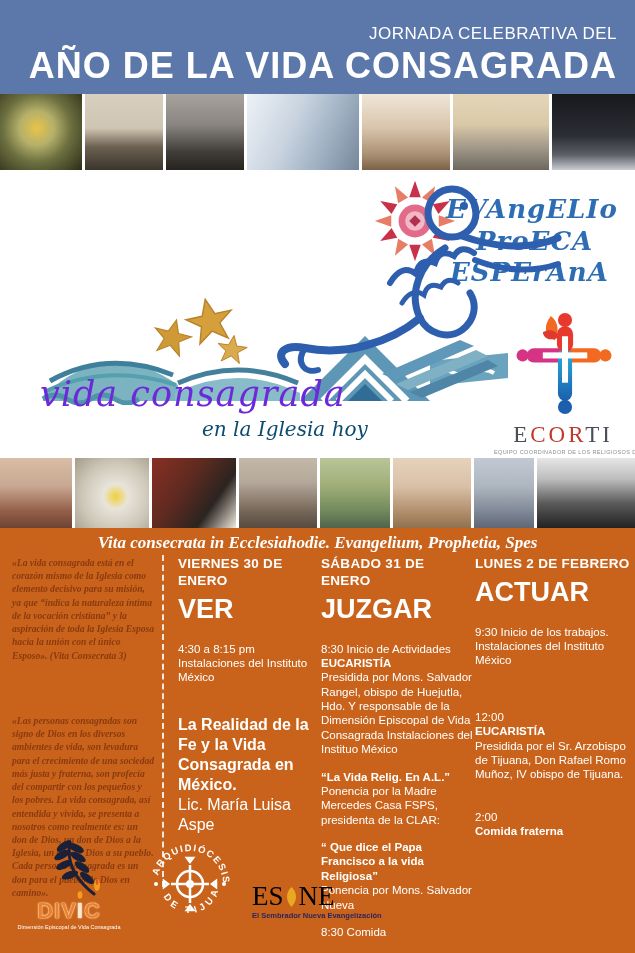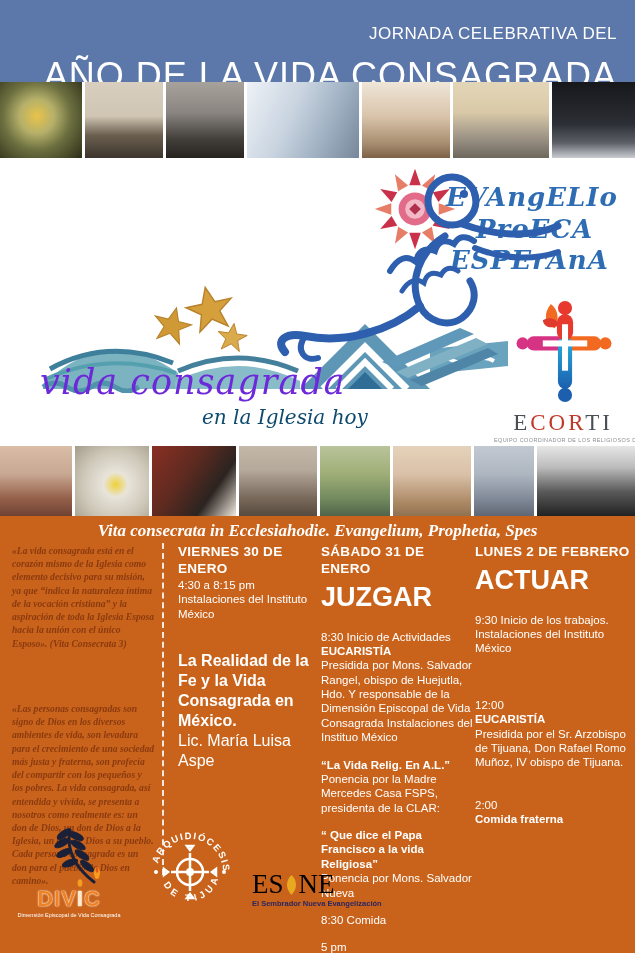--- a/index.html
+++ b/index.html
@@ -1,23 +1,23 @@
 <!DOCTYPE html>
 <html><head>
 <meta charset="utf-8">
 <style>
   html,body{margin:0;padding:0;background:#9a9a9a;}
   .poster{position:relative;width:635px;height:953px;margin:0 auto;background:#fff;
           font-family:"Liberation Sans",sans-serif;overflow:hidden;}
 
   
-  .header{height:82px;background:#5c77aa;color:#fff;text-align:right;
+  .header{height:94px;background:#5c77aa;color:#fff;text-align:right;
           padding:24px 18px 0 0;box-sizing:border-box;}
   .header .kicker{font-size:17px;letter-spacing:.5px;}
-  .header .title{font-size:36px;letter-spacing:1px;margin-top:11px;font-weight:400;}
+  .header .title{font-size:36px;letter-spacing:1px;margin-top:1px;font-weight:700;}
 
   
   .strip{display:flex;gap:3px;background:#fff;}
   .strip .ph{height:100%;flex:none;}
   .strip-top{height:76px;}
   .strip-bottom{height:70px;}
   .strip-top .ph:nth-child(1){background:radial-gradient(circle at 45% 45%, #e8c34a 0%, #b5b06a 28%, #6d7040 55%, #2c2d18 100%);}
   .strip-top .ph:nth-child(2){background:linear-gradient(180deg,#d8cfc0 0%,#cfc5b2 45%,#6b5f50 70%,#3c352c 100%);}
   .strip-top .ph:nth-child(3){background:linear-gradient(180deg,#a7a29c 0%,#8a8580 40%,#43403c 75%,#26231f 100%);}
   .strip-top .ph:nth-child(4){background:linear-gradient(115deg,#eef2f7 0%,#c9d4e0 40%,#9fb0c2 70%,#76879a 100%);}
@@ -222,20 +222,21 @@
     <div class="motto">Vita consecrata in Ecclesiahodie. Evangelium, Prophetia, Spes</div>
     <div class="vdash"></div>
 
     <div class="quotes">
       <div class="q1">«La vida consagrada está en el corazón mismo de la Iglesia como elemento decisivo para su misión, ya que “indica la naturaleza íntima de la vocación cristiana” y la aspiración de toda la Iglesia Esposa hacia la unión con el único Esposo». (Vita Consecrata 3)</div>
       <div class="q2">«Las personas consagradas son signo de Dios en los diversos ambientes de vida, son levadura para el crecimiento de una sociedad más justa y fraterna, son profecía del compartir con los pequeños y los pobres. La vida consagrada, así entendida y vivida, se presenta a nosotros como realmente es: un don de Dios, un don de Dios a la Iglesia, un don de Dios a su pueblo. Cada persona consagrada es un don para el pueblo de Dios en camino».</div>
     </div>
 
     <div class="col col-fri">
       <div class="date">VIERNES 30 DE ENERO</div>
+      <div class="word">VER</div>
       <div class="blk">
         <div>4:30 a 8:15 pm</div>
         <div>Instalaciones del Instituto México</div>
       </div>
       <div class="talk">
         <div class="b">La Realidad de la Fe y la Vida Consagrada en México.</div>
         <div>Lic. María Luisa Aspe</div>
       </div>
     </div>
 

